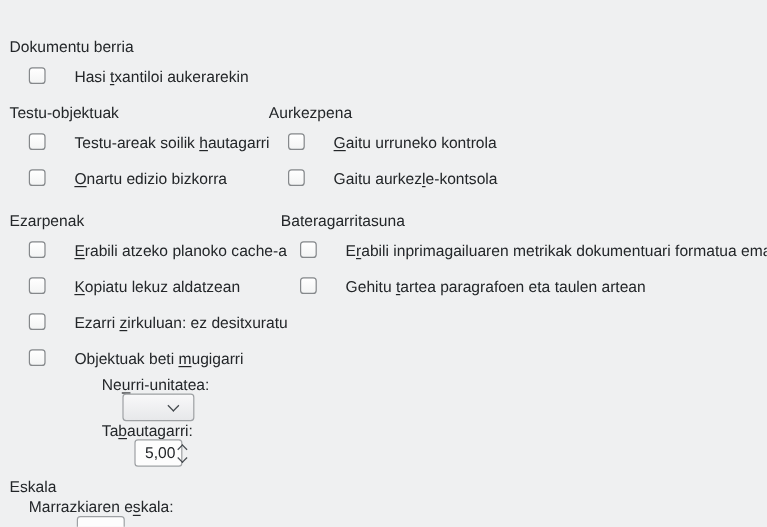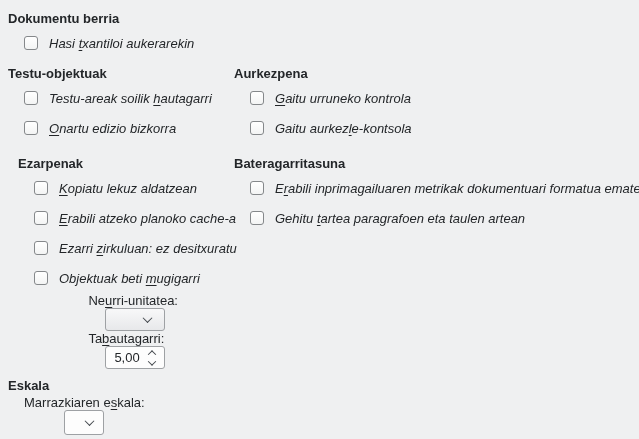--- a/index.html
+++ b/index.html
@@ -11,33 +11,33 @@
   }
   .panel {
     position:relative;
     width:639px;
     height:439px;
     background:#eff0f1;
     overflow:hidden;
   }
   .section { position:absolute; }
   .sec-title {
-    font-weight:bold;
+    font-weight:normal;
     height:18px;
     line-height:18px;
     white-space:nowrap;
+    margin-top:20px;
   }
   .check-row {
     height:30px;
     display:flex;
     align-items:center;
-    gap:11px;
+    gap:24px;
     padding-left:16px;
     white-space:nowrap;
-    font-style:italic;
   }
   .checkbox {
     flex:none;
     width:14px;
     height:14px;
     box-sizing:border-box;
     border:1px solid #85888b;
     border-radius:3px;
     background:linear-gradient(180deg,#ffffff,#f3f4f4);
   }
@@ -76,21 +76,21 @@
     border:1px solid #9ea1a4;
     border-radius:3px;
     background:#fdfdfd;
     display:flex;
     align-items:center;
     justify-content:flex-end;
     padding-right:10px;
   }
   .spinbox {
     box-sizing:border-box;
-    width:60px;
+    width:40px;
     height:27px;
     border:1px solid #9ea1a4;
     border-radius:3px;
     background:#fdfdfd;
     display:flex;
     align-items:center;
   }
   .spin-value {
     flex:1;
     padding-left:8px;
@@ -119,22 +119,22 @@
     border-right:1.5px solid #43484d;
     border-bottom:1.5px solid #43484d;
     box-sizing:border-box;
   }
   .chev.down { transform:rotate(45deg) translate(-1px,-1px); }
   .chev.up   { transform:rotate(-135deg) translate(-1px,-1px); }
   .chev.small { width:6px; height:6px; border-right-width:1.4px; border-bottom-width:1.4px; }
 
   #sec-new-document   { left:8px;   top:10px;  }
   #sec-text-objects   { left:8px;   top:65px;  }
-  #sec-presentation   { left:234px; top:65px;  }
-  #sec-settings       { left:18px;   top:155px; }
+  #sec-presentation   { left:224px; top:65px;  }
+  #sec-settings       { left:8px;   top:155px; }
   #sec-compatibility  { left:234px; top:155px; }
   #sec-scale          { left:8px;   top:377px; }
 </style>
 </head>
 <body>
 
 <div class="panel">
 
   <div class="section" id="sec-new-document">
     <div class="sec-title">Dokumentu berria</div>
@@ -165,25 +165,25 @@
     <div class="check-row">
       <span class="checkbox"></span>
       <span class="cb-label"><span>Gaitu aurkez</span><span class="mn">l</span><span>e-kontsola</span></span>
     </div>
   </div>
 
   <div class="section" id="sec-settings">
     <div class="sec-title">Ezarpenak</div>
     <div class="check-row">
       <span class="checkbox"></span>
+      <span class="cb-label"><span></span><span class="mn">E</span><span>rabili atzeko planoko cache-a</span></span>
+    </div>
+    <div class="check-row">
+      <span class="checkbox"></span>
       <span class="cb-label"><span></span><span class="mn">K</span><span>opiatu lekuz aldatzean</span></span>
-    </div>
-    <div class="check-row">
-      <span class="checkbox"></span>
-      <span class="cb-label"><span></span><span class="mn">E</span><span>rabili atzeko planoko cache-a</span></span>
     </div>
     <div class="check-row">
       <span class="checkbox"></span>
       <span class="cb-label"><span>Ezarri </span><span class="mn">z</span><span>irkuluan: ez desitxuratu</span></span>
     </div>
     <div class="check-row">
       <span class="checkbox"></span>
       <span class="cb-label"><span>Objektuak beti </span><span class="mn">m</span><span>ugigarri</span></span>
     </div>
     <div class="field-row">

